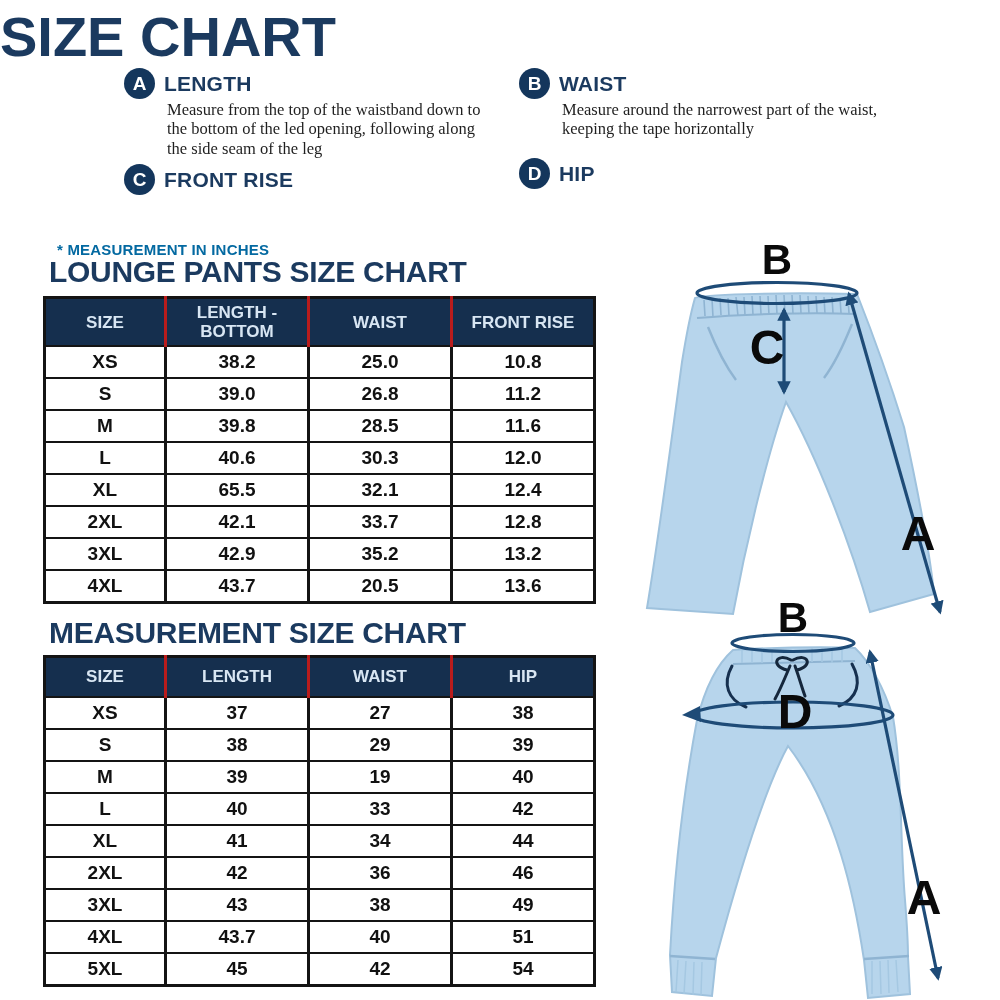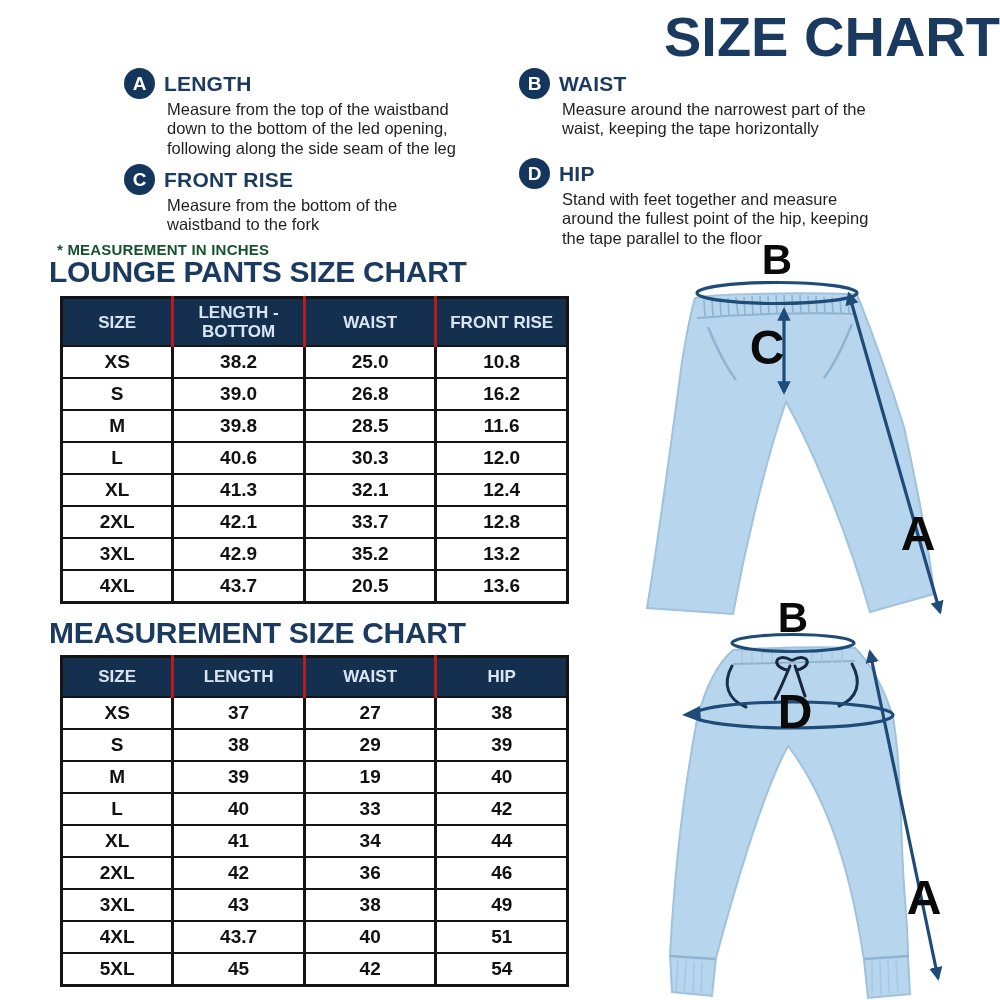--- a/index.html
+++ b/index.html
@@ -4,37 +4,37 @@
 <style>
   :root{
     --navy:#1B3A5F; --table-header-bg:#152F4E; --table-header-text:#D8E6F3;
     --badge-bg:#14365C; --arrow:#1E4B77; --pants-fill:#B7D5EC;
     --pants-outline:#9FC2DD; --label-black:#0A0A0A; --grid:#141414;
   }
   html,body{margin:0;padding:0;background:#fff;}
   body{width:1000px;height:1000px;font-family:"Liberation Sans",sans-serif;}
   .sheet{position:relative;width:1000px;height:1000px;background:#fff;overflow:hidden;}
 
-  .main-title{position:absolute;top:4px;left:0;width:1000px;text-align:right;
+  .main-title{position:absolute;top:4px;left:0;width:1000px;text-align:left;
     font-size:56px;font-weight:800;color:var(--navy);letter-spacing:0px;}
 
   .legend-item{position:absolute;}
   .legend-head{display:flex;align-items:center;}
   .badge{width:31px;height:31px;border-radius:50%;background:var(--badge-bg);
     color:#fff;font-weight:800;font-size:19px;display:flex;align-items:center;
     justify-content:center;flex:0 0 31px;}
   .term{margin-left:9px;font-size:21px;font-weight:800;color:var(--navy);letter-spacing:.2px;}
-  .desc{margin-left:43px;margin-top:1px;font-size:16.5px;line-height:1.17;color:#1F1F1F;}
-
-  .note{position:absolute;left:57px;top:241px;font-size:15px;font-weight:800;color:#14532d;letter-spacing:.2px;}
+  .desc{margin-left:43px;margin-top:1px;font-size:16.5px;line-height:1.17;color:#1F1F1F;font-family:Liberation Serif, serif;}
+
+  .note{position:absolute;left:57px;top:241px;font-size:15px;font-weight:800;color:#0369a1;letter-spacing:.2px;}
   .section-title{position:absolute;left:49px;font-size:30px;font-weight:800;color:var(--navy);letter-spacing:-.3px;}
   .lounge-title{top:255px;}
   .sweat-title{top:616px;}
 
-  table.size-table{position:absolute;left:60px;width:509px;border-collapse:collapse;
+  table.size-table{position:absolute;left:43px;width:553px;border-collapse:collapse;
     table-layout:fixed;border:3px solid var(--grid);}
   .lounge-table{top:296px;}
   .sweat-table{top:655px;}
   .size-table col.c1{width:22%;} .size-table col.c2{width:26%;}
   .size-table col.c3{width:26%;} .size-table col.c4{width:26%;}
   .size-table th{background:var(--table-header-bg);color:var(--table-header-text);
     font-weight:700;font-size:17px;line-height:1.12;padding:4px 2px;vertical-align:middle;}
   .size-table th:not(:first-child){border-left:3px solid #b91c1c;margin-top:16px;}
   .lounge-table th{height:38px;}
   .sweat-table th{height:30px;}
@@ -76,29 +76,27 @@
       <span class="term">WAIST</span>
     </div>
     <div class="desc" style="width:320px">Measure around the narrowest part of the waist, keeping the tape horizontally</div>
   </div>
 
   <div class="legend-item" style="left:124px;top:164px;width:260px">
     <div class="legend-head">
       <span class="badge">C</span>
       <span class="term">FRONT RISE</span>
     </div>
-    <div class="desc" style="width:235px">Measure from the bottom of the waistband to the fork</div>
   </div>
 
   <div class="legend-item" style="left:519px;top:158px;width:340px">
     <div class="legend-head">
       <span class="badge">D</span>
       <span class="term">HIP</span>
     </div>
-    <div class="desc" style="width:315px">Stand with feet together and measure around the fullest point of the hip, keeping the tape parallel to the floor</div>
   </div>
 
   <div class="note">* MEASUREMENT IN INCHES</div>
 
   <div class="section-title lounge-title">LOUNGE PANTS SIZE CHART</div>
 
   <table class="size-table lounge-table">
     <colgroup>
         <col class="c1">
         <col class="c2">
@@ -117,37 +115,37 @@
         <tr>
           <td>XS</td>
           <td>38.2</td>
           <td>25.0</td>
           <td>10.8</td>
         </tr>
         <tr>
           <td>S</td>
           <td>39.0</td>
           <td>26.8</td>
-          <td>16.2</td>
+          <td>11.2</td>
         </tr>
         <tr>
           <td>M</td>
           <td>39.8</td>
           <td>28.5</td>
           <td>11.6</td>
         </tr>
         <tr>
           <td>L</td>
           <td>40.6</td>
           <td>30.3</td>
           <td>12.0</td>
         </tr>
         <tr>
           <td>XL</td>
-          <td>41.3</td>
+          <td>65.5</td>
           <td>32.1</td>
           <td>12.4</td>
         </tr>
         <tr>
           <td>2XL</td>
           <td>42.1</td>
           <td>33.7</td>
           <td>12.8</td>
         </tr>
         <tr>

